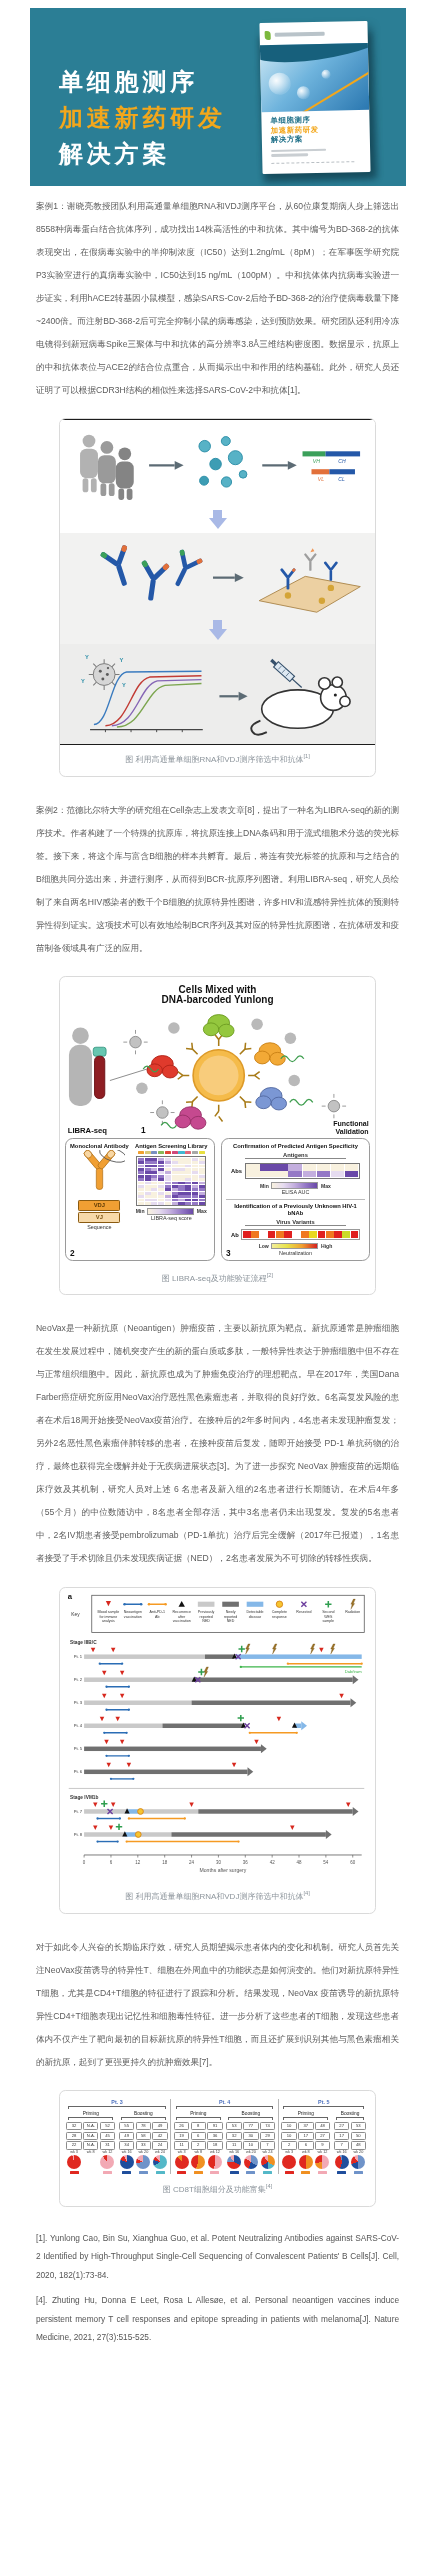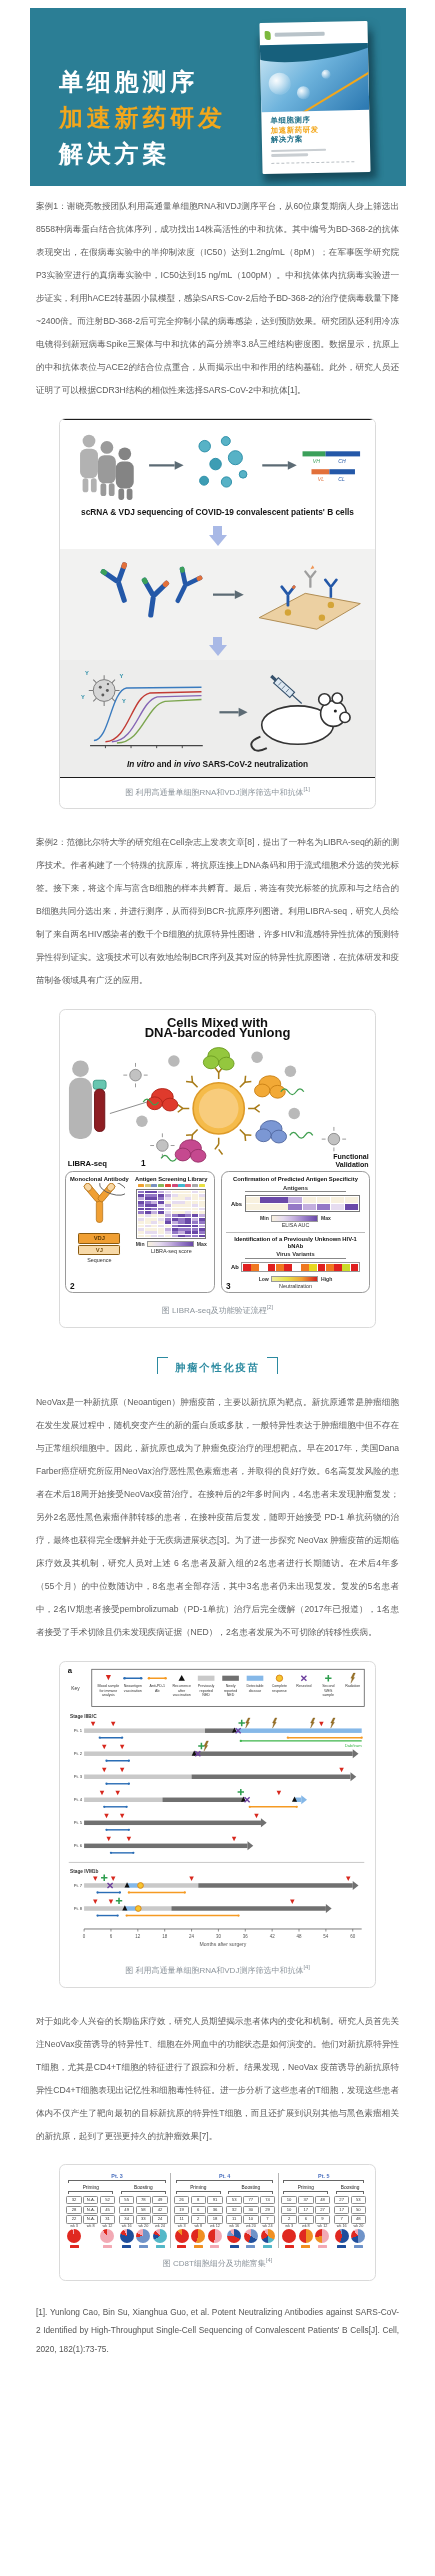--- a/index.html
+++ b/index.html
@@ -44,21 +44,21 @@
   .f1a{background:#ffffff;}
   .f1b{background:#f2f2f1;}
   .f1c{background:#ededec;}
   .f1label{font-weight:bold;color:#151515;text-align:center;font-size:8.3px;padding:2.6px 0 3.8px;}
   .bstem{width:9px;height:8.3px;background:#a9b9e6;margin:5.1px auto 0;}
   .bhead{width:0;height:0;margin:0 auto;border-left:9.6px solid transparent;border-right:9.6px solid transparent;border-top:11px solid #a9b9e6;}
   .f1svg{display:block;margin:0 auto;}
   
   .fig2{padding:6.4px 5.1px 2.6px;}
   .f2top{position:relative;}
-  .f2title{text-align:center;font-weight:bold;font-size:13px;color:#111;line-height:10.2px;padding-top:1.3px;}
+  .f2title{text-align:center;font-weight:bold;font-size:10px;color:#111;line-height:10.2px;padding-top:1.3px;}
   .f2libra{position:absolute;left:2.6px;bottom:0;font-weight:bold;font-size:7.7px;color:#111;}
   .f2fv{position:absolute;right:1.3px;bottom:0;font-weight:bold;font-size:7px;color:#111;text-align:right;line-height:7.7px;width:45px;}
   .f2step{font-weight:bold;font-size:8.3px;color:#111;}
   .f2step1{position:absolute;left:76px;bottom:0;}
   .f2panels{display:flex;gap:6.4px;margin-top:2.6px;}
   .f2panel{border:1px solid #9a9a9a;border-radius:7.7px;padding:3.8px;position:relative;background:#fff;}
   .f2left{flex:0 0 140px;}
   .f2right{flex:1;}
   .f2subtitle{font-weight:bold;font-size:5.8px;color:#111;text-align:center;line-height:7px;}
   .f2cols{display:flex;gap:3.8px;}
@@ -188,21 +188,20 @@
             <polygon points="345,53 359,60 345,67" fill="#5c6b74"></polygon>
             <rect x="368" y="38" width="36" height="8" fill="#3ba05a"></rect>
               <rect x="404" y="38" width="54" height="8" fill="#2458a8"></rect>
             <text x="384" y="56" font-size="8" fill="#3ba05a" font-style="italic">VH</text>
             <text x="424" y="56" font-size="8" fill="#2458a8" font-style="italic">CH</text>
             <rect x="382" y="66" width="28" height="8" fill="#e2703a"></rect>
               <rect x="410" y="66" width="40" height="8" fill="#2458a8"></rect>
             <text x="392" y="84" font-size="8" fill="#e2703a" font-style="italic">VL</text>
             <text x="424" y="84" font-size="8" fill="#2458a8" font-style="italic">CL</text>
           </svg>
-          <div class="f1label">scRNA &amp; VDJ sequencing of COVID-19 convalescent patients' B cells</div>
           <div class="bstem"></div>
             <div class="bhead"></div>
         </div>
         <div class="f1sec f1b">
           <svg class="f1svg" width="301" height="76" viewBox="0 0 470 118">
             <g>
               <g transform="translate(80,40) rotate(-18)">
                 <rect x="-4" y="0" width="8" height="34" rx="3" fill="#2458a8"></rect>
                 <g transform="rotate(-38)">
                     <rect x="-4" y="-32" width="8" height="32" rx="3" fill="#2458a8"></rect>
@@ -332,21 +331,20 @@
               <g transform="translate(330,18) rotate(42)">
                 <rect x="0" y="0" width="34" height="11" fill="#dde8f2" stroke="#35506b" stroke-width="1.8"></rect>
                 <rect x="-10" y="3" width="10" height="5" fill="#35506b"></rect>
                 <line x1="34" y1="5.5" x2="54" y2="5.5" stroke="#35506b" stroke-width="2"></line>
                 <line x1="8" y1="2" x2="8" y2="9" stroke="#35506b" stroke-width="1"></line>
                 <line x1="16" y1="2" x2="16" y2="9" stroke="#35506b" stroke-width="1"></line>
                 <line x1="24" y1="2" x2="24" y2="9" stroke="#35506b" stroke-width="1"></line>
               </g>
             </g>
           </svg>
-          <div class="f1label"><i>In vitro</i><span> and </span><i>in vivo</i><span> SARS-CoV-2 neutralization</span></div>
         </div>
       </div>
       <div class="figcap"><span>图 利用高通量单细胞RNA和VDJ测序筛选中和抗体</span><sup>[1]</sup></div>
     </div>
 
     <p class="body">案例2：范德比尔特大学的研究组在Cell杂志上发表文章[8]，提出了一种名为LIBRA-seq的新的测序技术。作者构建了一个特殊的抗原库，将抗原连接上DNA条码和用于流式细胞术分选的荧光标签。接下来，将这个库与富含B细胞的样本共孵育。最后，将连有荧光标签的抗原和与之结合的B细胞共同分选出来，并进行测序，从而得到BCR-抗原序列图谱。利用LIBRA-seq，研究人员绘制了来自两名HIV感染者的数千个B细胞的抗原特异性图谱，许多HIV和流感特异性抗体的预测特异性得到证实。这项技术可以有效地绘制BCR序列及其对应的特异性抗原图谱，在抗体研发和疫苗制备领域具有广泛的应用。</p>
 
     <div class="figbox">
       <div class="fig2">
         <div class="f2top">
@@ -686,23 +684,20 @@
                 </div>
               <div class="f2score">Neutralization</div>
               <div class="f2step f2step3">3</div>
             </div>
           </div>
         </div>
       </div>
       <div class="figcap"><span>图 LIBRA-seq及功能验证流程</span><sup>[2]</sup></div>
     </div>
 
-    <div class="badge-wrap">
-      <span class="badge">肿瘤个性化疫苗</span>
-    </div>
     <p class="body">NeoVax是一种新抗原（Neoantigen）肿瘤疫苗，主要以新抗原为靶点。新抗原通常是肿瘤细胞在发生发展过程中，随机突变产生的新的蛋白质或多肽，一般特异性表达于肿瘤细胞中但不存在与正常组织细胞中。因此，新抗原也成为了肿瘤免疫治疗的理想靶点。早在2017年，美国Dana Farber癌症研究所应用NeoVax治疗恶性黑色素瘤患者，并取得的良好疗效。6名高复发风险的患者在术后18周开始接受NeoVax疫苗治疗。在接种后的2年多时间内，4名患者未发现肿瘤复发；另外2名恶性黑色素瘤伴肺转移的患者，在接种疫苗后复发，随即开始接受 PD-1 单抗药物的治疗，最终也获得完全缓解并处于无疾病进展状态[3]。为了进一步探究 NeoVax 肿瘤疫苗的远期临床疗效及其机制，研究人员对上述 6 名患者及新入组的2名患者进行长期随访。在术后4年多（55个月）的中位数随访中，8名患者全部存活，其中3名患者仍未出现复发。复发的5名患者中，2名IV期患者接受pembrolizumab（PD-1单抗）治疗后完全缓解（2017年已报道），1名患者接受了手术切除且仍未发现疾病证据（NED），2名患者发展为不可切除的转移性疾病。</p>
 
     <div class="figbox">
       <div class="fig3pad">
         <div class="f3a">a</div>
         <svg id="f3svg" width="301" viewBox="0 0 470 444" height="284">
             <rect x="40" y="2" width="426" height="58" fill="none" stroke="#555" stroke-width="1.2"></rect>
             <text x="8" y="34" font-size="7.5" fill="#333" text-anchor="start" font-weight="normal" font-family="Liberation Sans, sans-serif">Key</text>
             <polygon points="62,11 70,11 66,19" fill="#d7281e"></polygon>
             <text x="66" y="30" font-size="5.6" fill="#333" text-anchor="middle" font-weight="normal" font-family="Liberation Sans, sans-serif">Blood sample</text>
@@ -1109,17 +1104,18 @@
                   </div>
                 </div>
               </div>
             </div>
           </div>
         </div>
       <div class="figcap"><span>图 CD8T细胞细分及功能富集</span><sup>[4]</sup></div>
     </div>
 
     <div class="refs">
-      <p class="ref">[1]. Yunlong Cao, Bin Su, Xianghua Guo, et al. Potent Neutralizing Antibodies against SARS-CoV-2 Identified by High-Throughput Single-Cell Sequencing of Convalescent Patients' B Cells[J]. Cell, 2020, 182(1):73-75.</p>
+      <p class="ref">[1]. Yunlong Cao, Bin Su, Xianghua Guo, et al. Potent Neutralizing Antibodies against SARS-CoV-2 Identified by High-Throughput Single-Cell Sequencing of Convalescent Patients' B Cells[J]. Cell, 2020, 182(1):73-84.</p>
+      <p class="ref">[4]. Zhuting Hu, Donna E Leet, Rosa L Allesøe, et al. Personal neoantigen vaccines induce persistent memory T cell responses and epitope spreading in patients with melanoma[J]. Nature Medicine, 2021, 27(3):515-525.</p>
     </div>
   </div>
 </div>
 
 
 </body></html>

